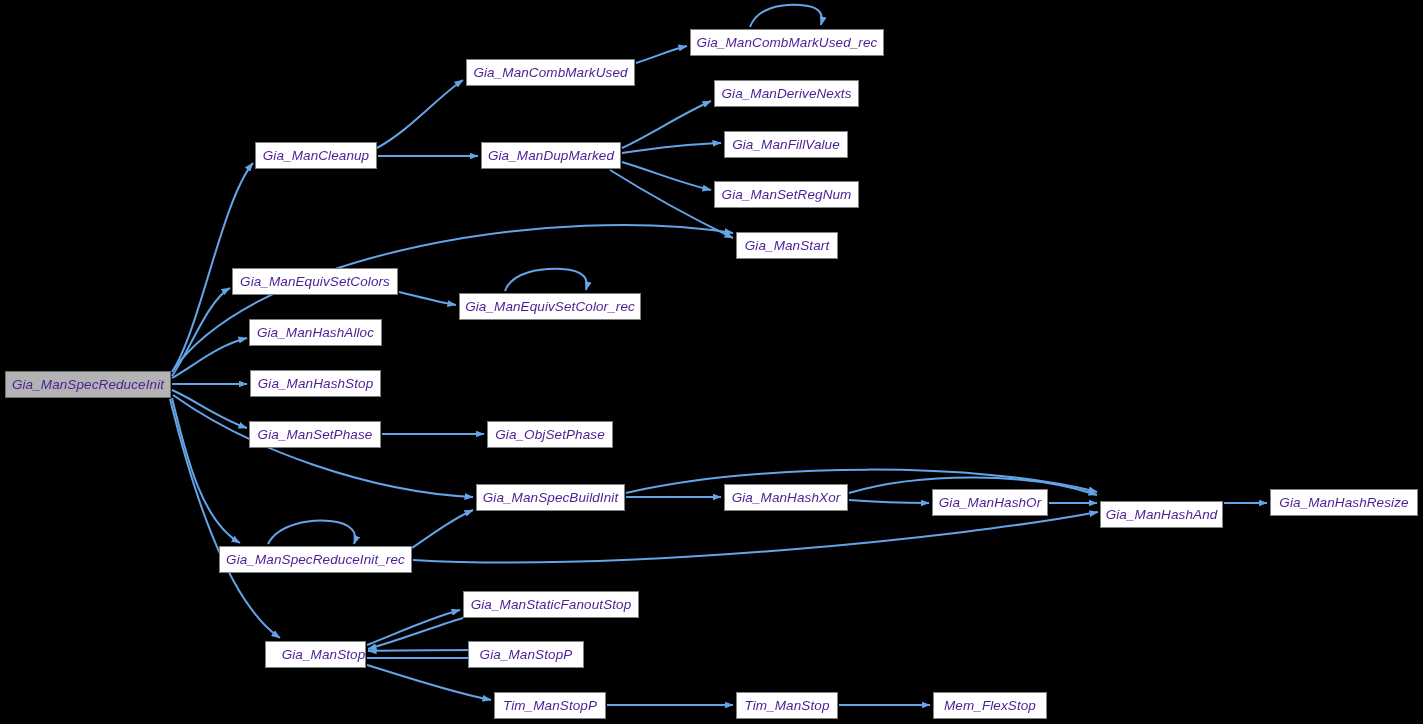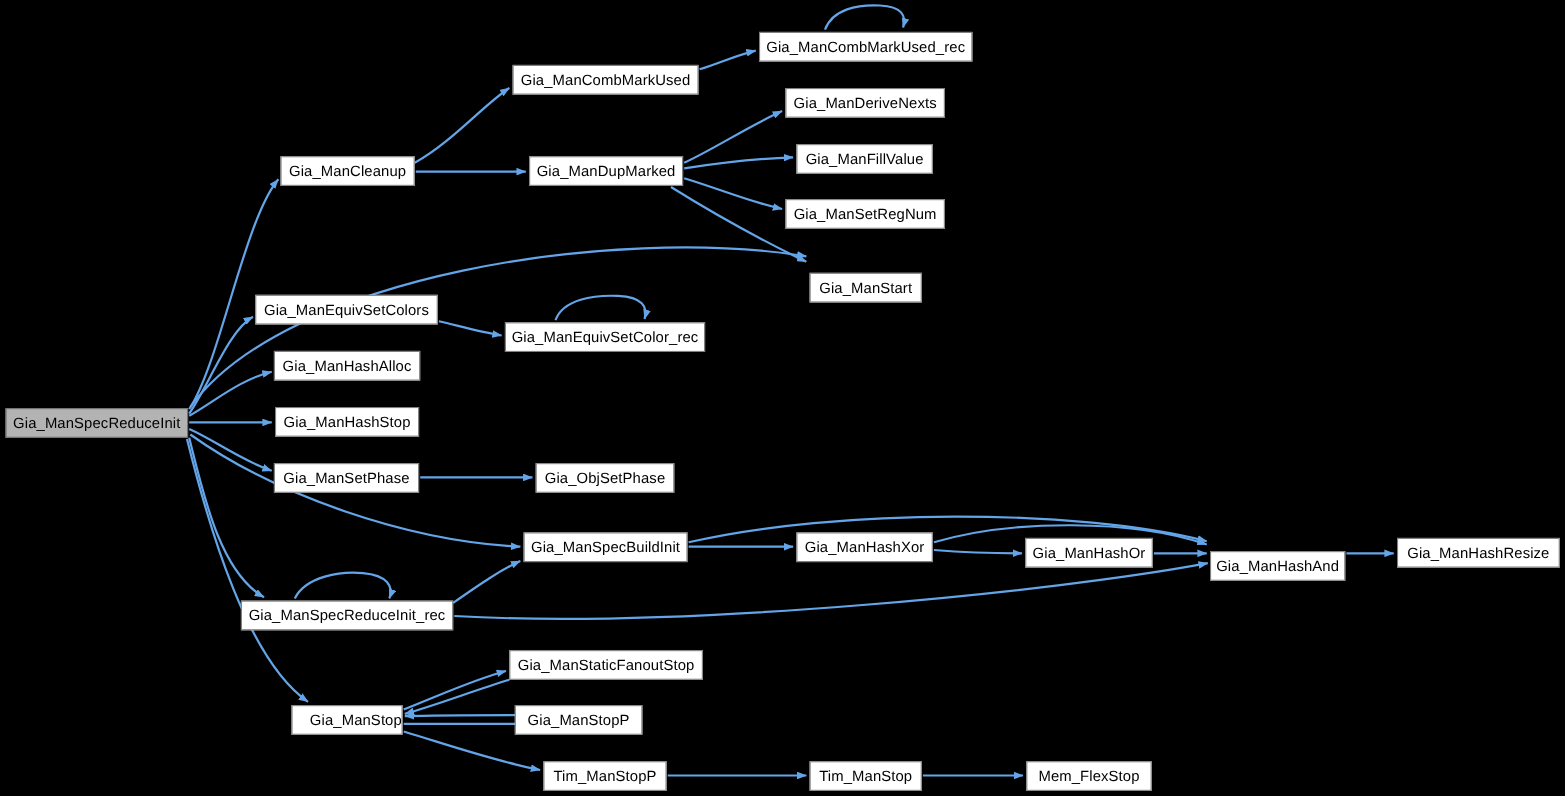--- a/index.html
+++ b/index.html
@@ -24,25 +24,26 @@
     pointer-events: none;
   }
   .node {
     position: absolute;
     box-sizing: border-box;
     background: #ffffff;
     border: 1px solid #808080;
     display: flex;
     align-items: center;
     justify-content: center;
-    color: #000000;
+    color: #4c1d95;
     font-size: 13.5px;
     line-height: 1;
     white-space: nowrap;
     letter-spacing: 0.1px;
+    font-style: italic;
   }
   .node.root {
     background: #b3b3b3;
     border: 1px solid #707070;
   }
   .node span {
     display: block;
   }
 </style>
 </head>
@@ -112,21 +113,21 @@
       </div>
       <div class="node" style="left: 714px; top: 80px; width: 145px; height: 27px;">
         <span>Gia_ManDeriveNexts</span>
       </div>
       <div class="node" style="left: 724px; top: 131px; width: 124px; height: 27px;">
         <span>Gia_ManFillValue</span>
       </div>
       <div class="node" style="left: 714px; top: 181px; width: 145px; height: 27px;">
         <span>Gia_ManSetRegNum</span>
       </div>
-      <div class="node" style="left: 736px; top: 232px; width: 102px; height: 27px; margin-top: 16px;">
+      <div class="node" style="left: 736px; top: 232px; width: 102px; height: 27px;">
         <span>Gia_ManStart</span>
       </div>
       <div class="node" style="left: 232px; top: 268px; width: 166px; height: 27px;">
         <span>Gia_ManEquivSetColors</span>
       </div>
       <div class="node" style="left: 459px; top: 293px; width: 182px; height: 27px;">
         <span>Gia_ManEquivSetColor_rec</span>
       </div>
       <div class="node" style="left: 249px; top: 319px; width: 133px; height: 27px;">
         <span>Gia_ManHashAlloc</span>

